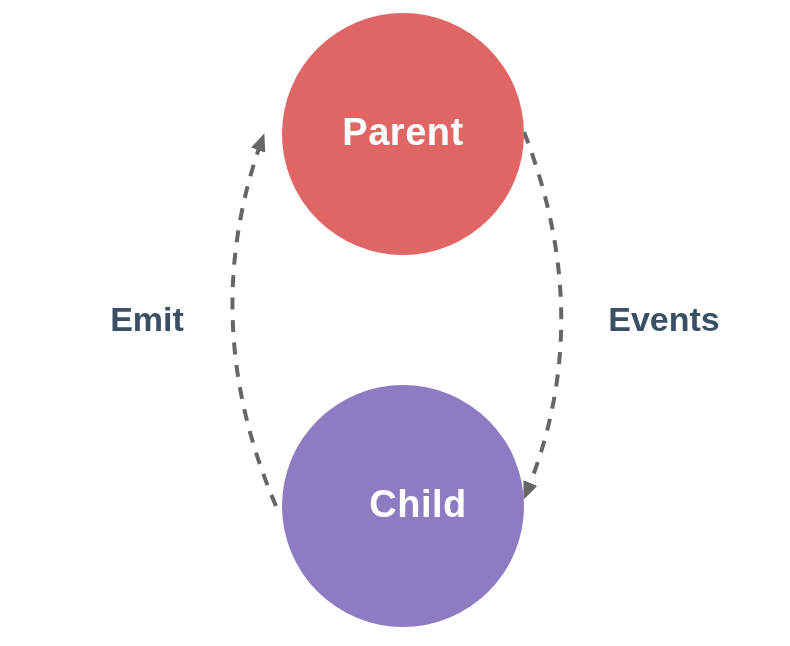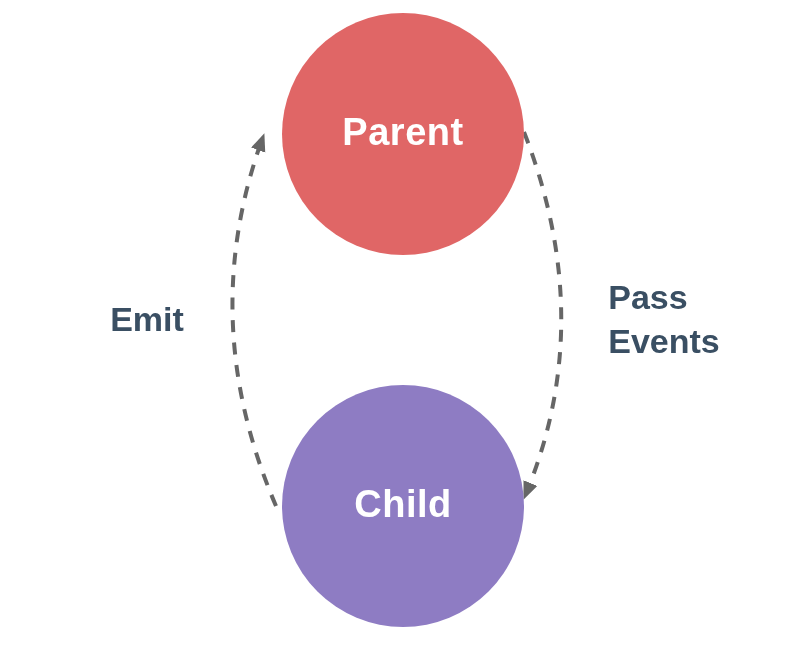--- a/index.html
+++ b/index.html
@@ -15,21 +15,21 @@
   .node-label {
     position: absolute;
     color: #ffffff;
     font-weight: bold;
     font-size: 38px;
     letter-spacing: 0.5px;
     transform: translate(-50%, -50%);
     white-space: nowrap;
   }
   #parent-label { left: 403px; top: 132px; }
-  #child-label  { left: 403px; top: 504px; }
+  #child-label  { left: 418px; top: 504px; }
 
   .edge-label {
     position: absolute;
     font-weight: bold;
     font-size: 34px;
     line-height: 44px;
     color: #3a4f63;
     text-align: left;
     transform: translate(-50%, -50%);
     white-space: nowrap;
@@ -59,17 +59,16 @@
 
   <div class="node-label" id="parent-label">Parent</div>
 
   <div class="node-label" id="child-label">Child</div>
 
   <div class="edge-label" id="emit-label">
     <div>Emit</div>
   </div>
 
   <div class="edge-label" id="pass-label">
-    <div>Pass</div>
     <div>Events</div>
   </div>
 
 </div>
 
 </body></html>

